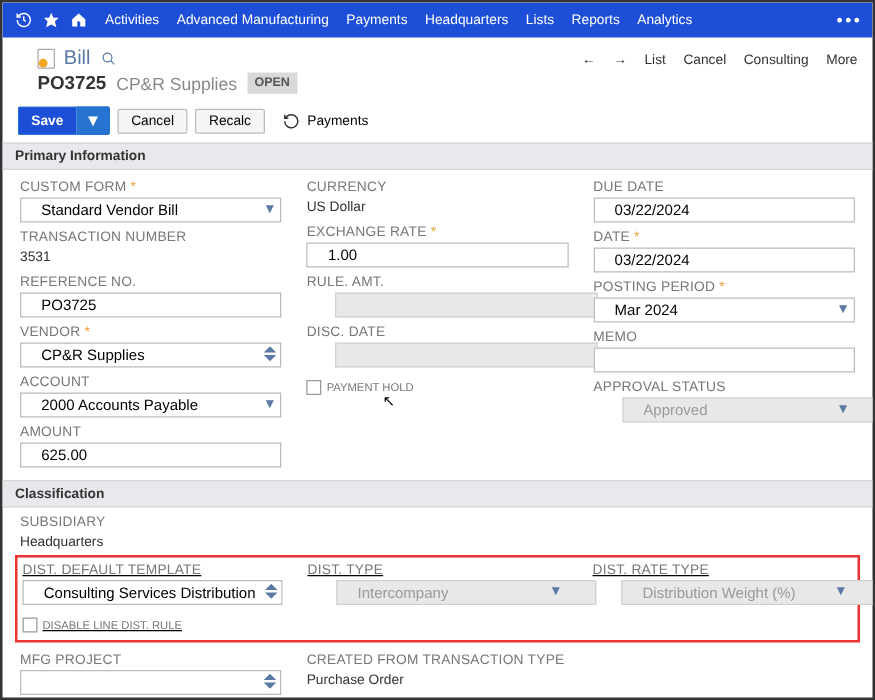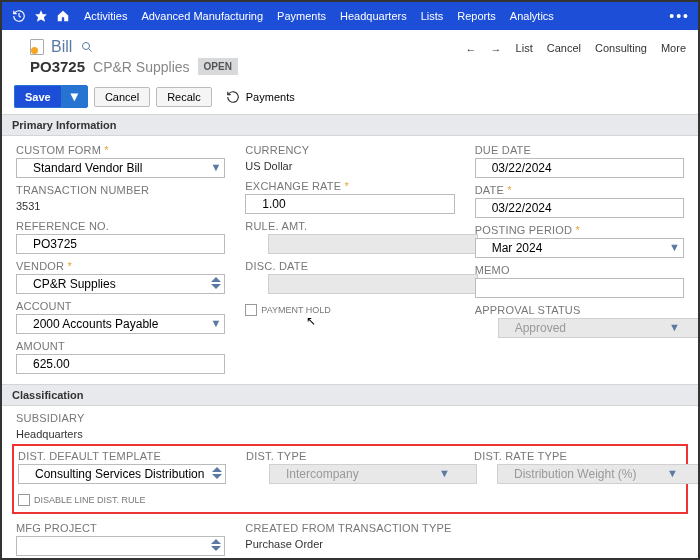--- a/index.html
+++ b/index.html
@@ -40,21 +40,21 @@
   .req::after { content:" *"; color:#e6a23c; }
   .input { width:100%; border:1px solid #bbb; padding:3px 16px; font-size:12px; height:20px; background:#fff;}
   .input.dd { background:#fff; }
   .input.disabled { background:#e8e8e8; color:#999; border-color:#d0d0d0;margin-left:23px;}
   .input-wrap { position:relative; }
   .input-wrap .chev { position:absolute; right:4px; top:3px; pointer-events:none; color:#5a7aa3;}
   .static-val { font-size:11px; color:#333; padding:2px 0;}
   .chk-row { display:flex; align-items:center; gap:4px; font-size:9px; color:#777; margin-top:4px;}
   .chk { width:12px; height:12px; border:1px solid #999; background:#fff; display:inline-block;}
   
-  .highlight-box { border:2px solid #e33; margin:0 10px 6px 10px; padding:4px 4px 6px 4px; display:flex; gap:20px;}
+  .highlight-box { border:2px solid #e33; margin:0 10px 6px 10px; padding:4px 4px 6px 4px; display:flex; gap:20px;text-decoration:underline;}
   .highlight-box .col { flex:1; }
   
   .cursor { position:absolute; left:306px; top:314px; font-size:12px; color:#000; pointer-events:none;}
   
   svg { display:block; }
 </style>
 </head>
 <body>
 
 <div class="topnav">

